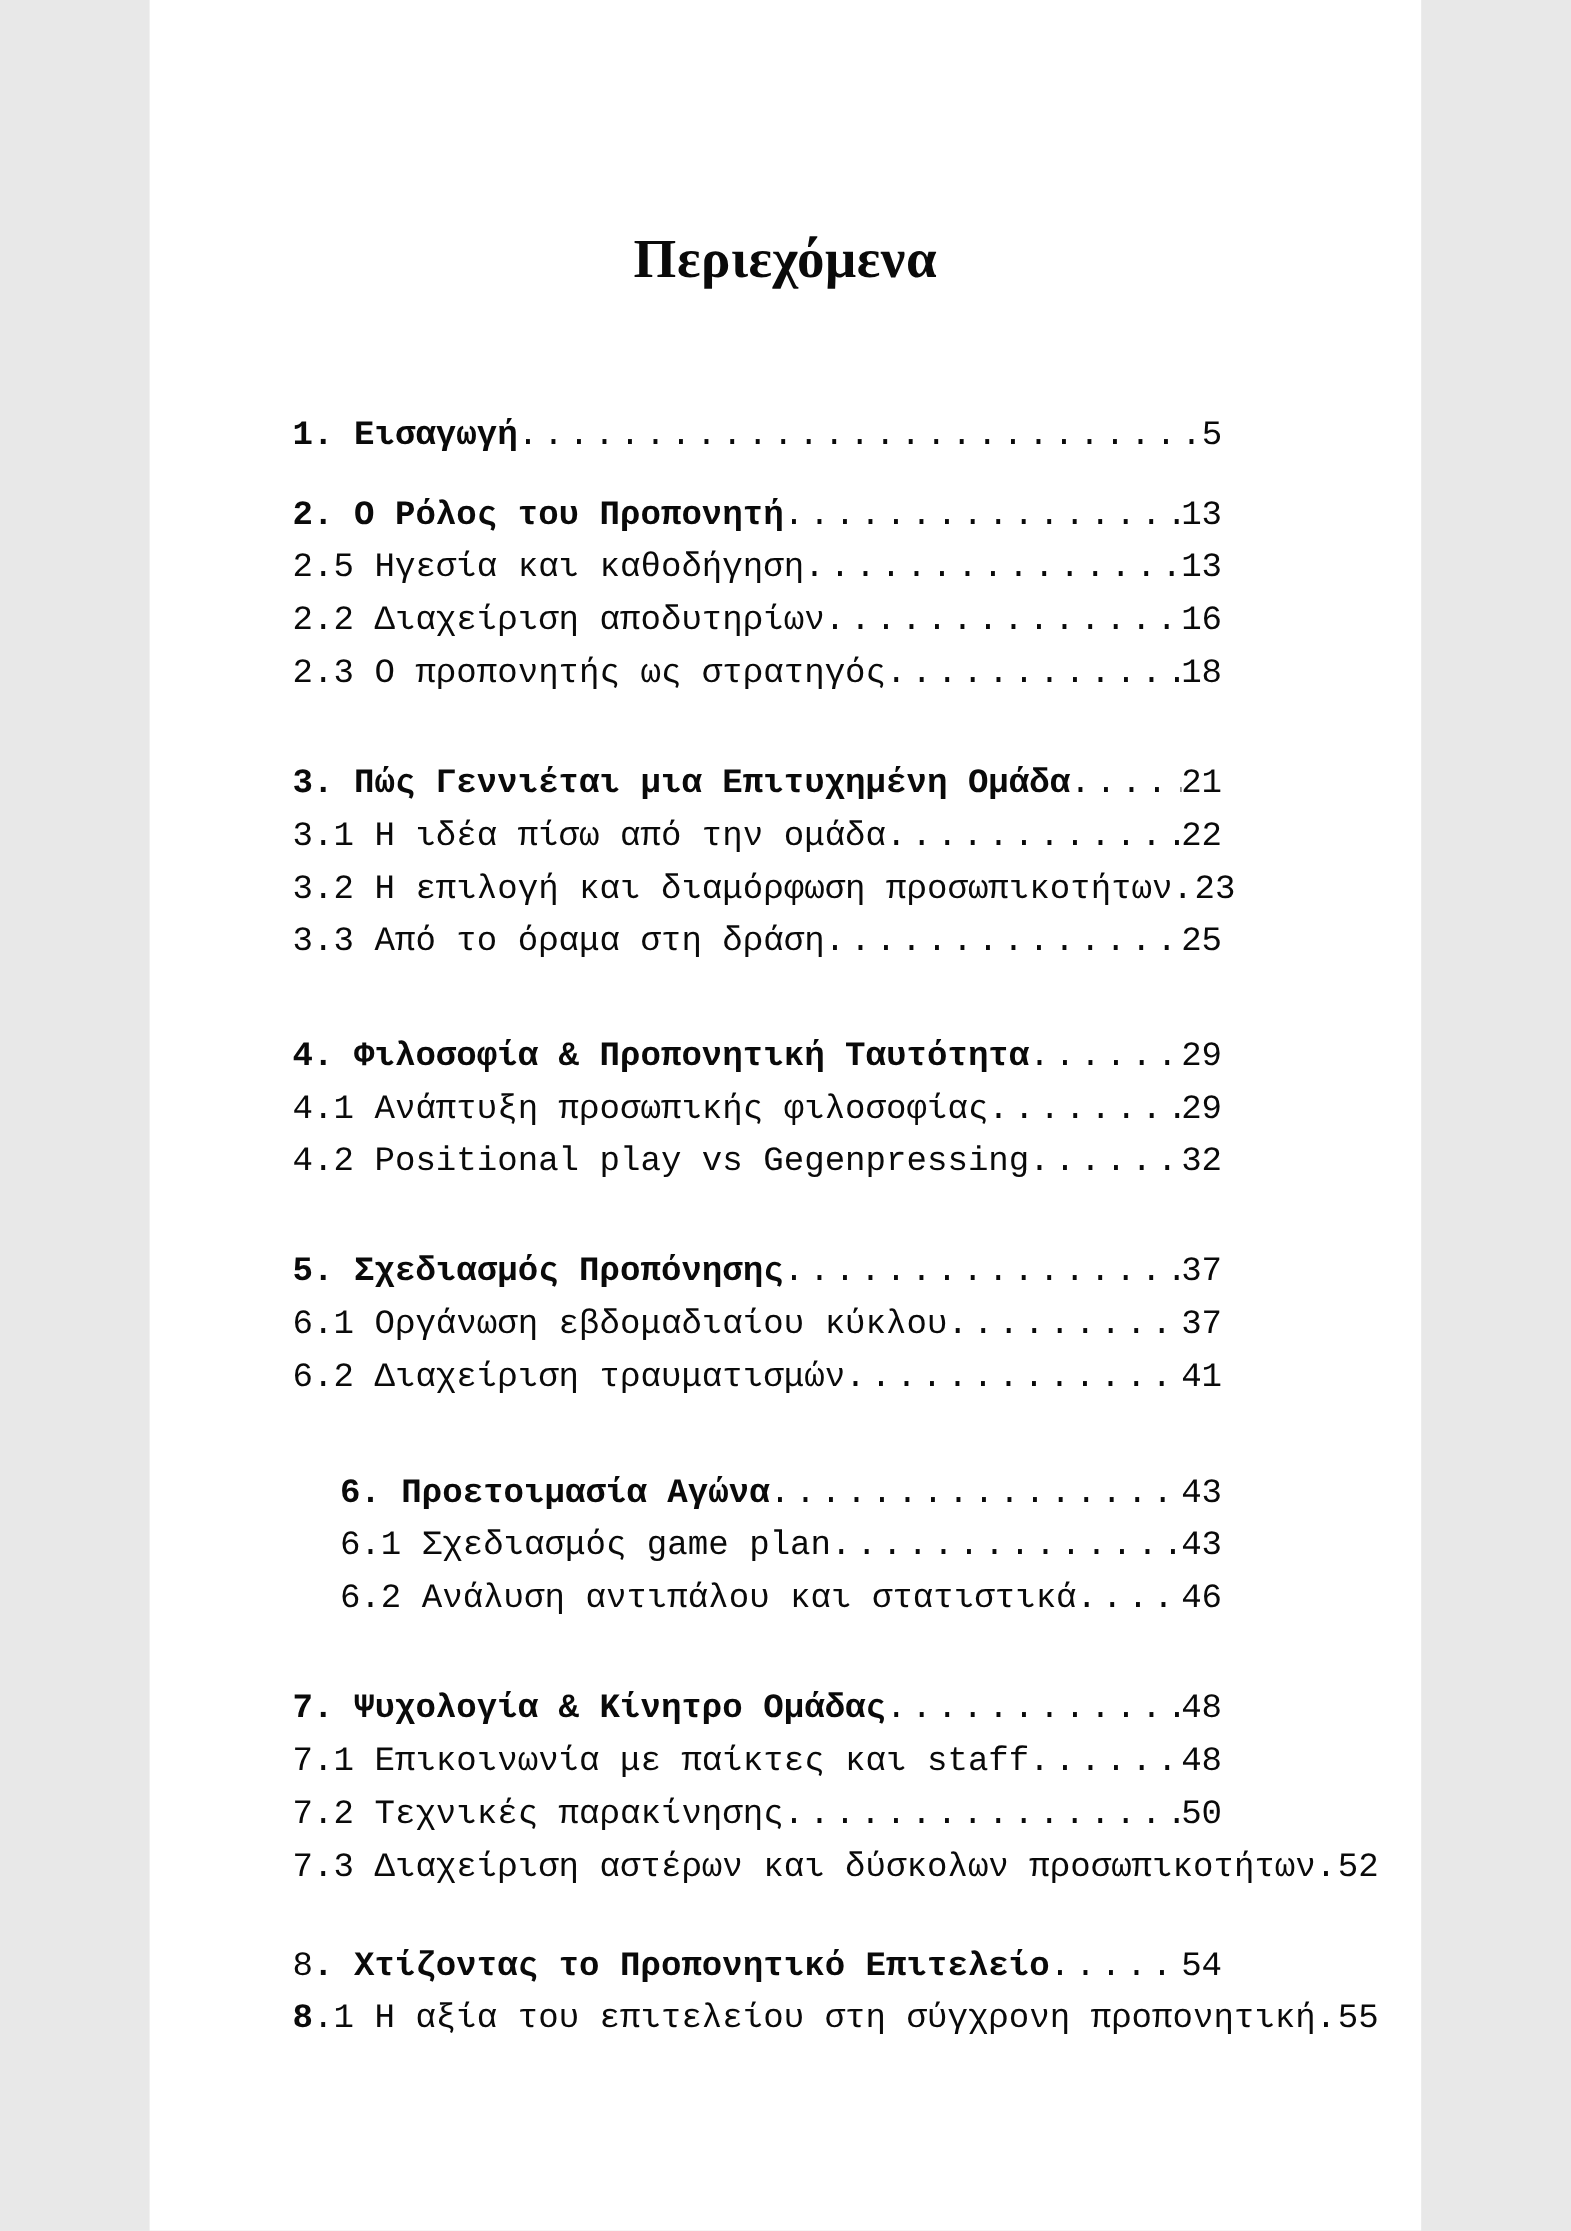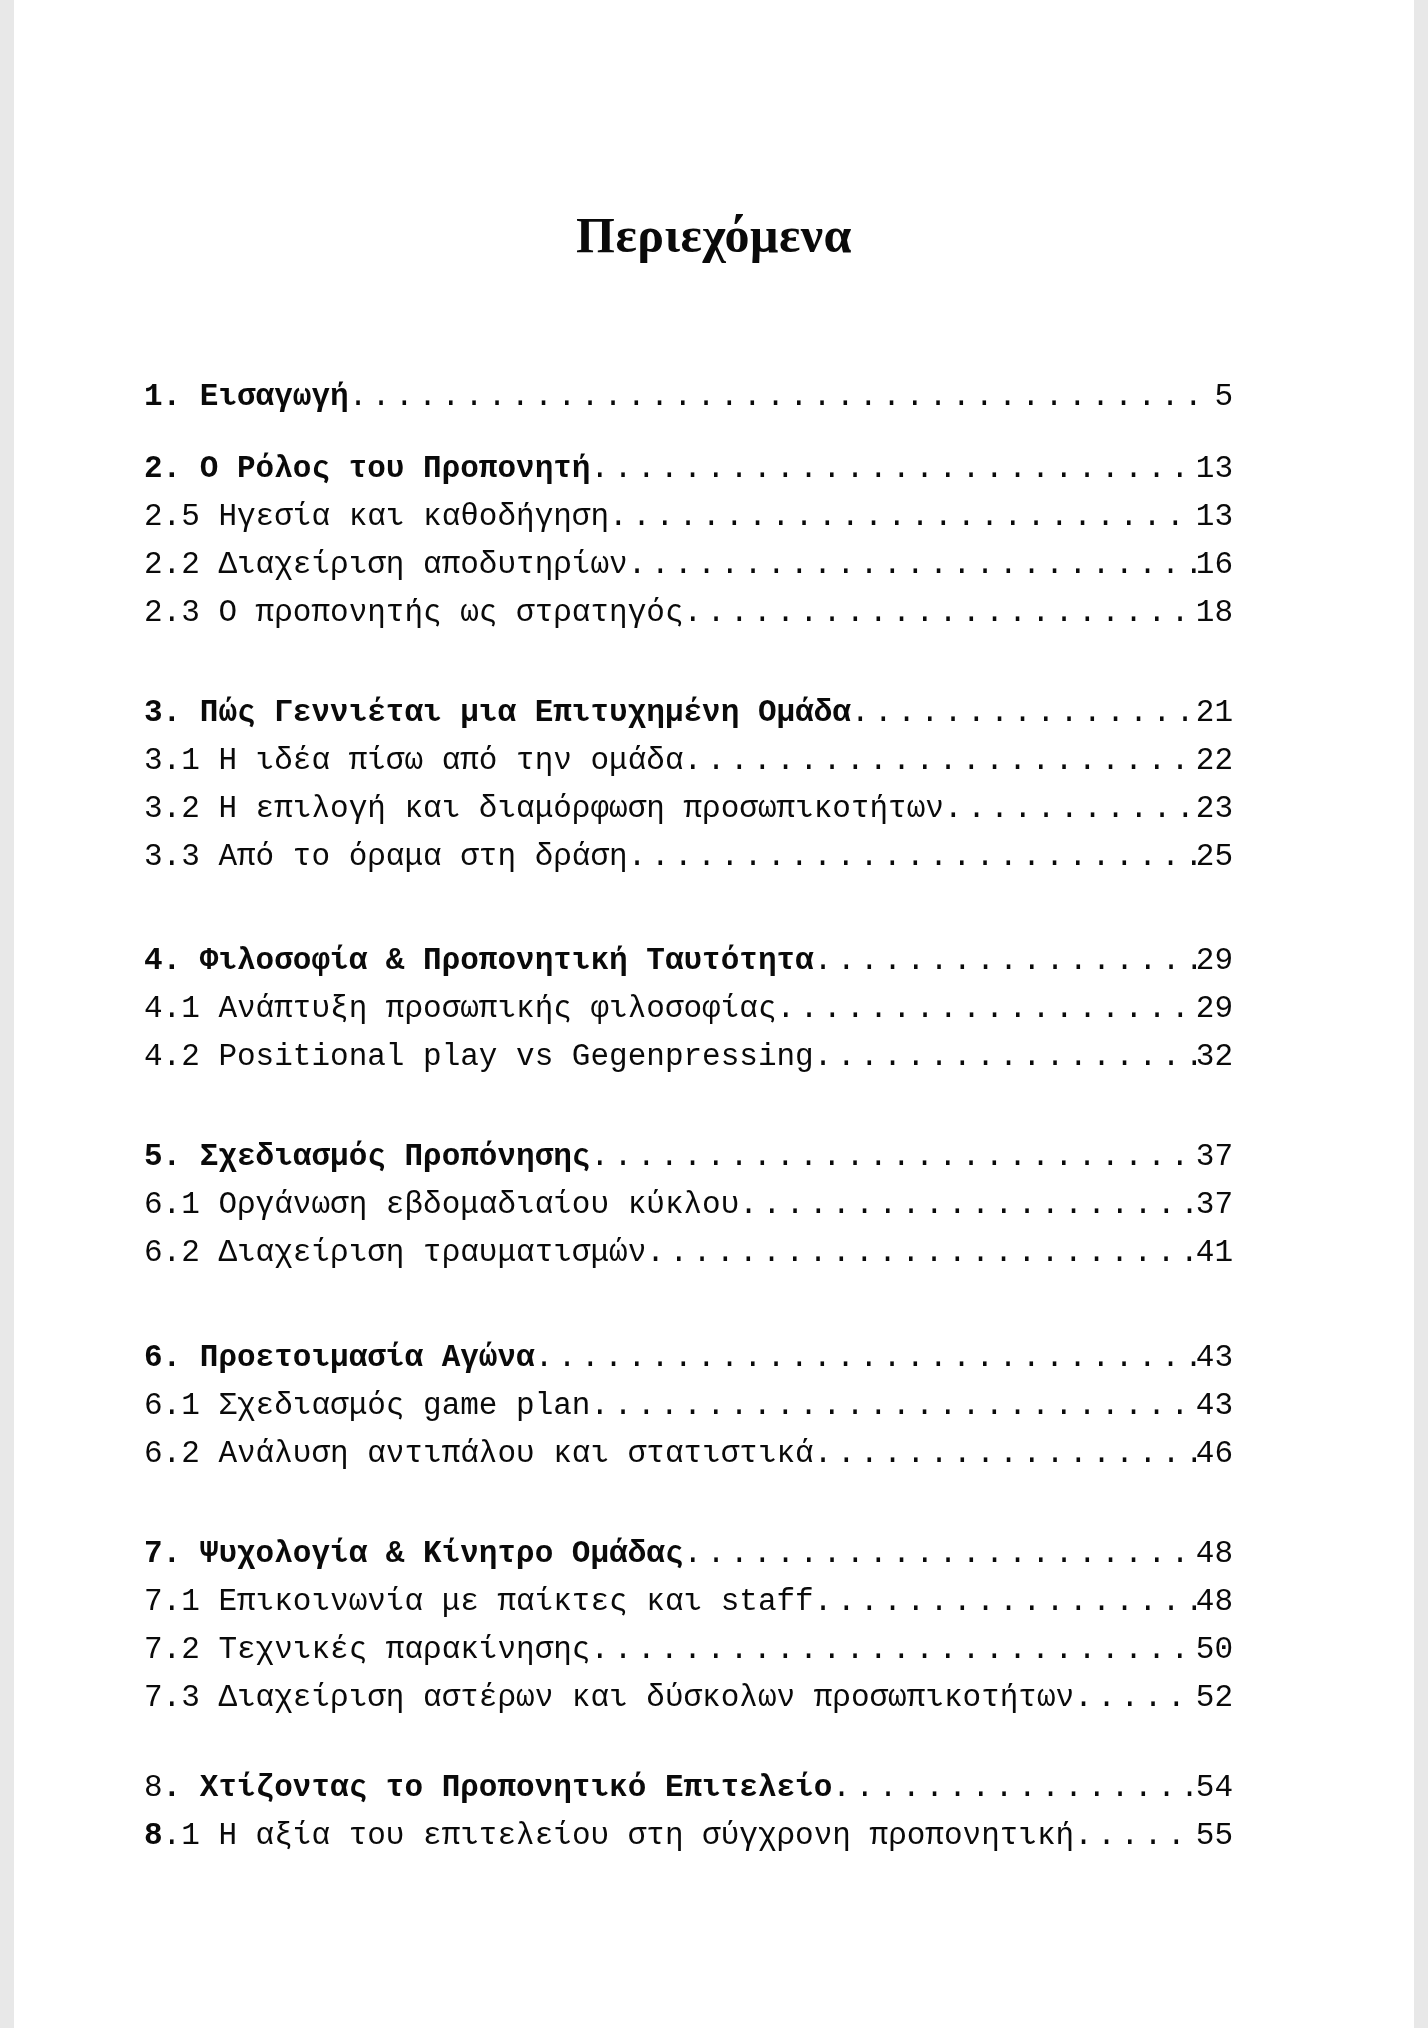--- a/index.html
+++ b/index.html
@@ -1,17 +1,17 @@
 <!DOCTYPE html>
 <html><head>
 <meta charset="utf-8">
 <style>
   html, body { margin: 0; padding: 0; background: #e8e8e8; }
   .page {
-    width: 1400px;
+    width: 1156px;
     height: 2028px;
     background: #ffffff;
     color: #0a0a0a;
     font-family: "Liberation Serif", "DejaVu Serif", serif;
     position: relative;
     margin: 0 auto;
     box-sizing: border-box;
     padding-top: 210px;
     overflow: hidden;
   }
@@ -25,21 +25,21 @@
   }
   .entries {
     margin-top: 113px;
     padding-left: 130px;
     padding-right: 181px;
   }
   .group { margin-top: 52px; }
   .group:nth-child(1) { margin-top: 0; }
   .group:nth-child(2) { margin-top: 24px; }
   .group:nth-child(4) { margin-top: 56px; }
-  .group:nth-child(6) { margin-top: 57px; }
+  .group:nth-child(6) { margin-top: 57px; margin-left: 43px; }
   .group:nth-child(7) { }
   .group:nth-child(8) { margin-top: 42px; }
   .row {
     display: flex;
     align-items: baseline;
     font-size: 31px;
     line-height: 48px;
     white-space: nowrap;
     font-family: Liberation Mono, monospace;
   }

